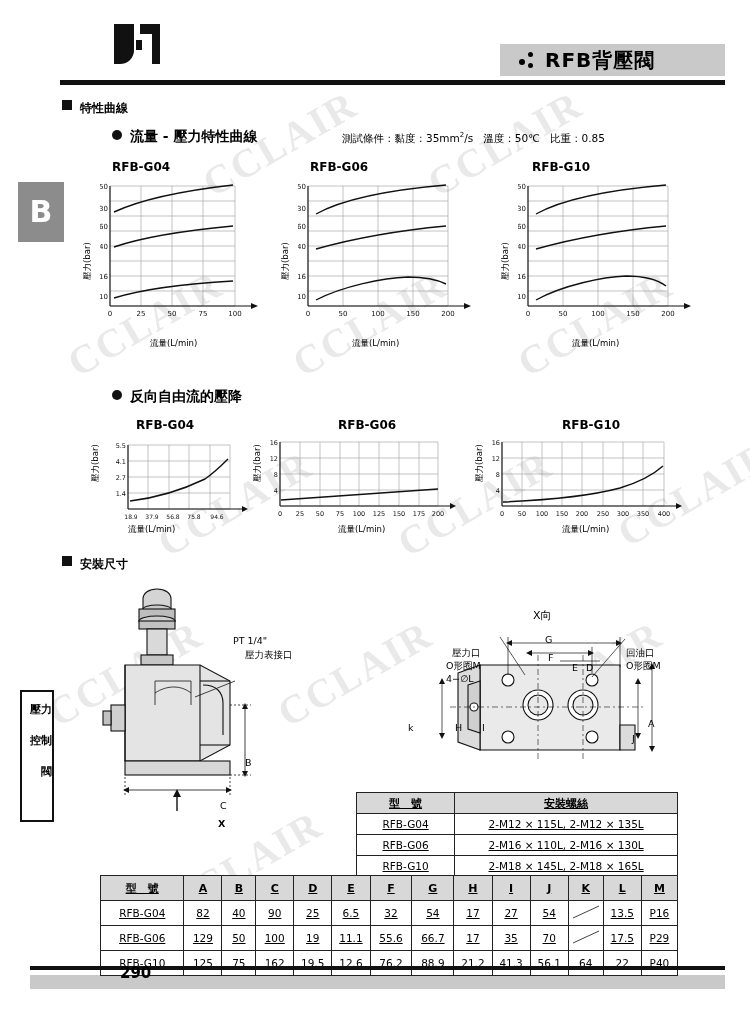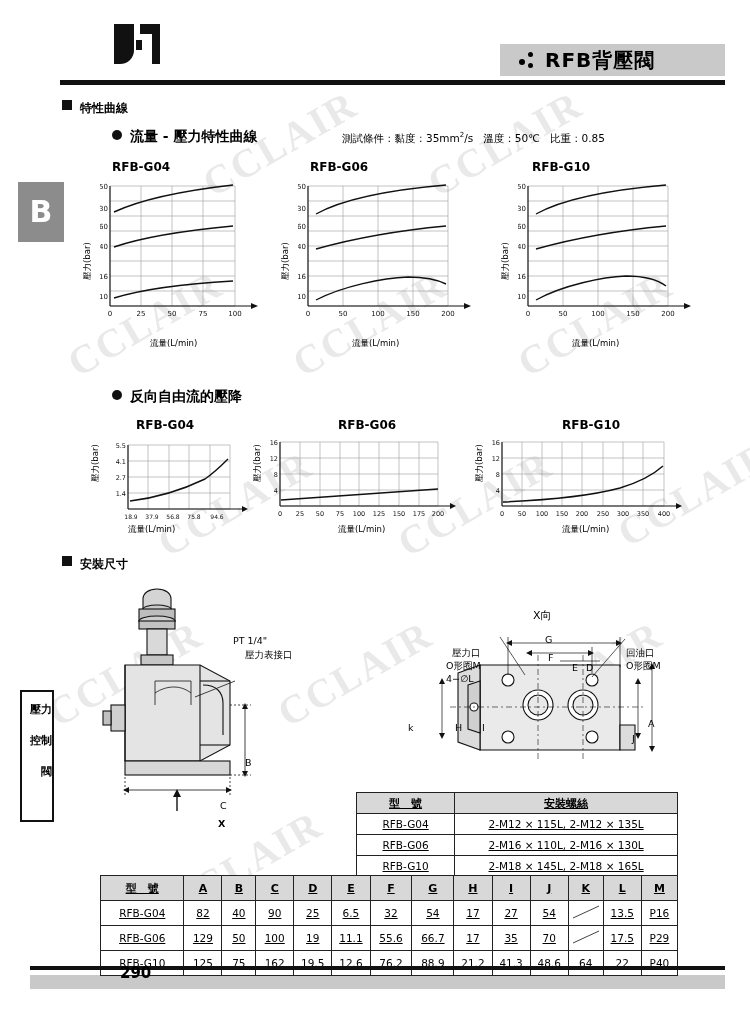--- a/index.html
+++ b/index.html
@@ -622,21 +622,21 @@
       <td style="height:24px;">RFB-G10</td>
       <td>125</td>
       <td>75</td>
       <td>162</td>
       <td>19.5</td>
       <td>12.6</td>
       <td>76.2</td>
       <td>88.9</td>
       <td>21.2</td>
       <td>41.3</td>
-      <td>48.6</td>
+      <td>56.1</td>
       <td>64</td>
       <td>22</td>
       <td>P40</td>
     </tr>
   </tbody>
     </table>
 
   <div class="ftr-rule1"></div>
   <div class="ftr-bar"></div>
   <div class="pageno">290</div>

